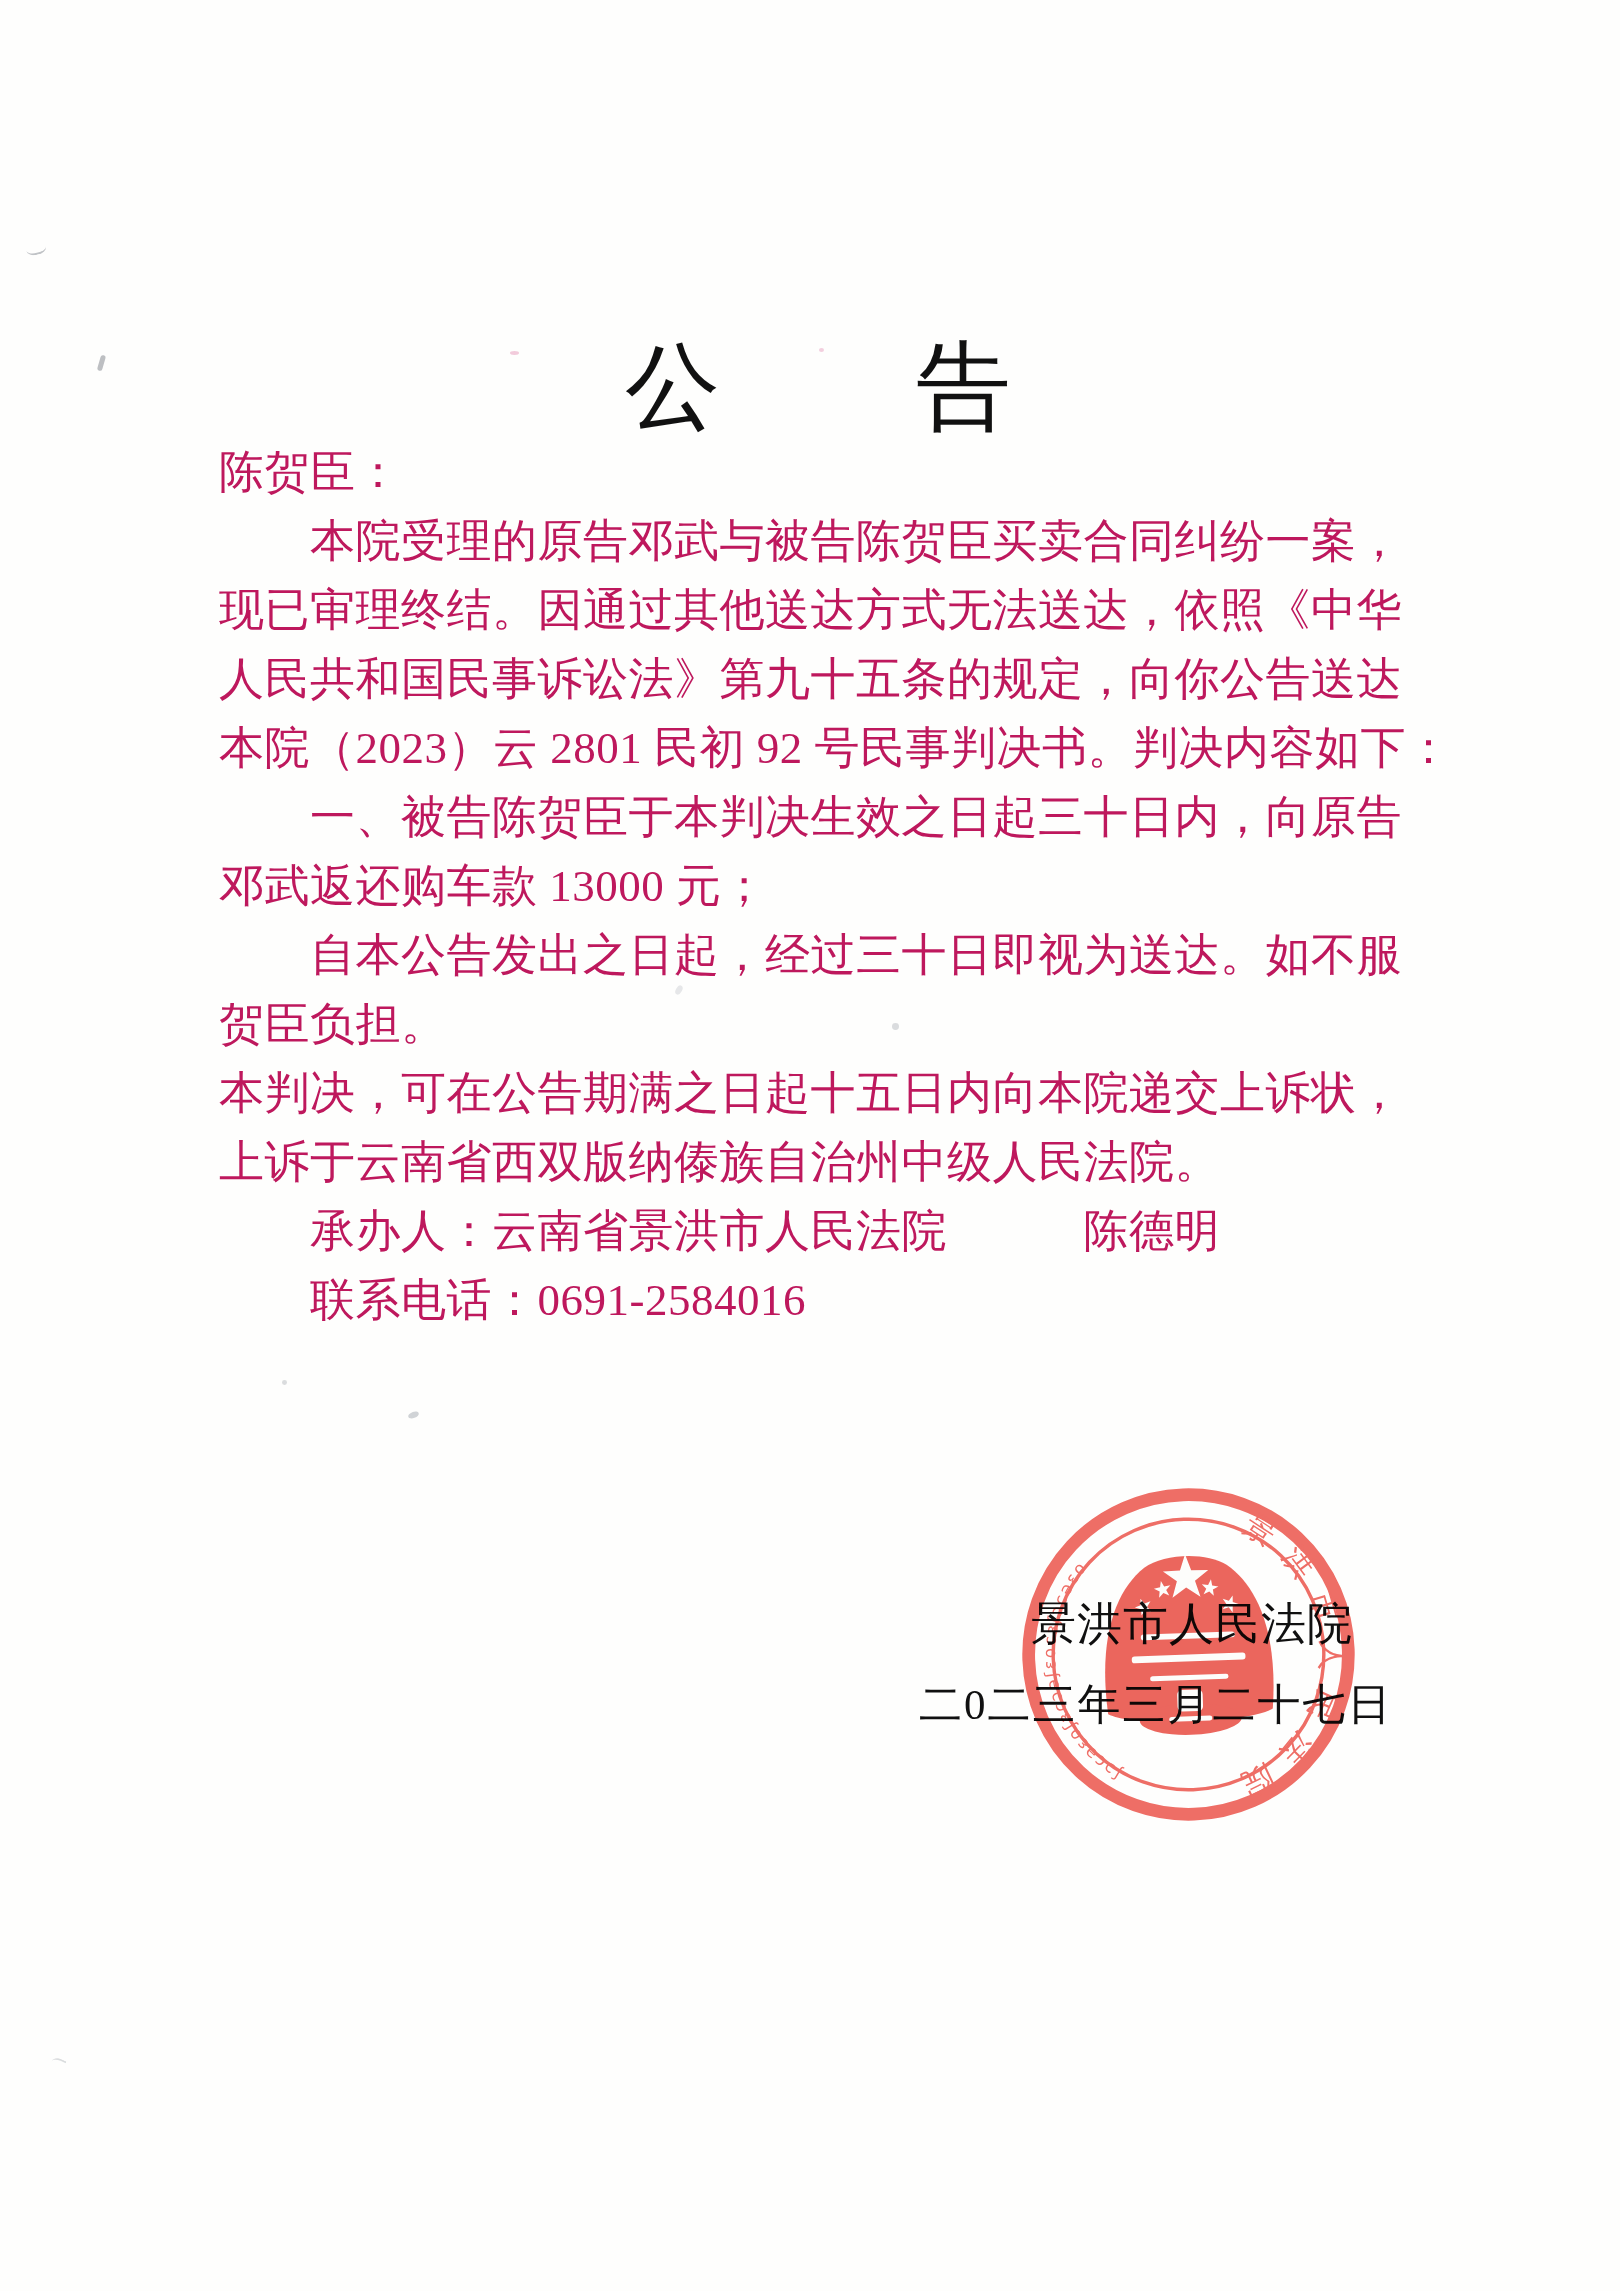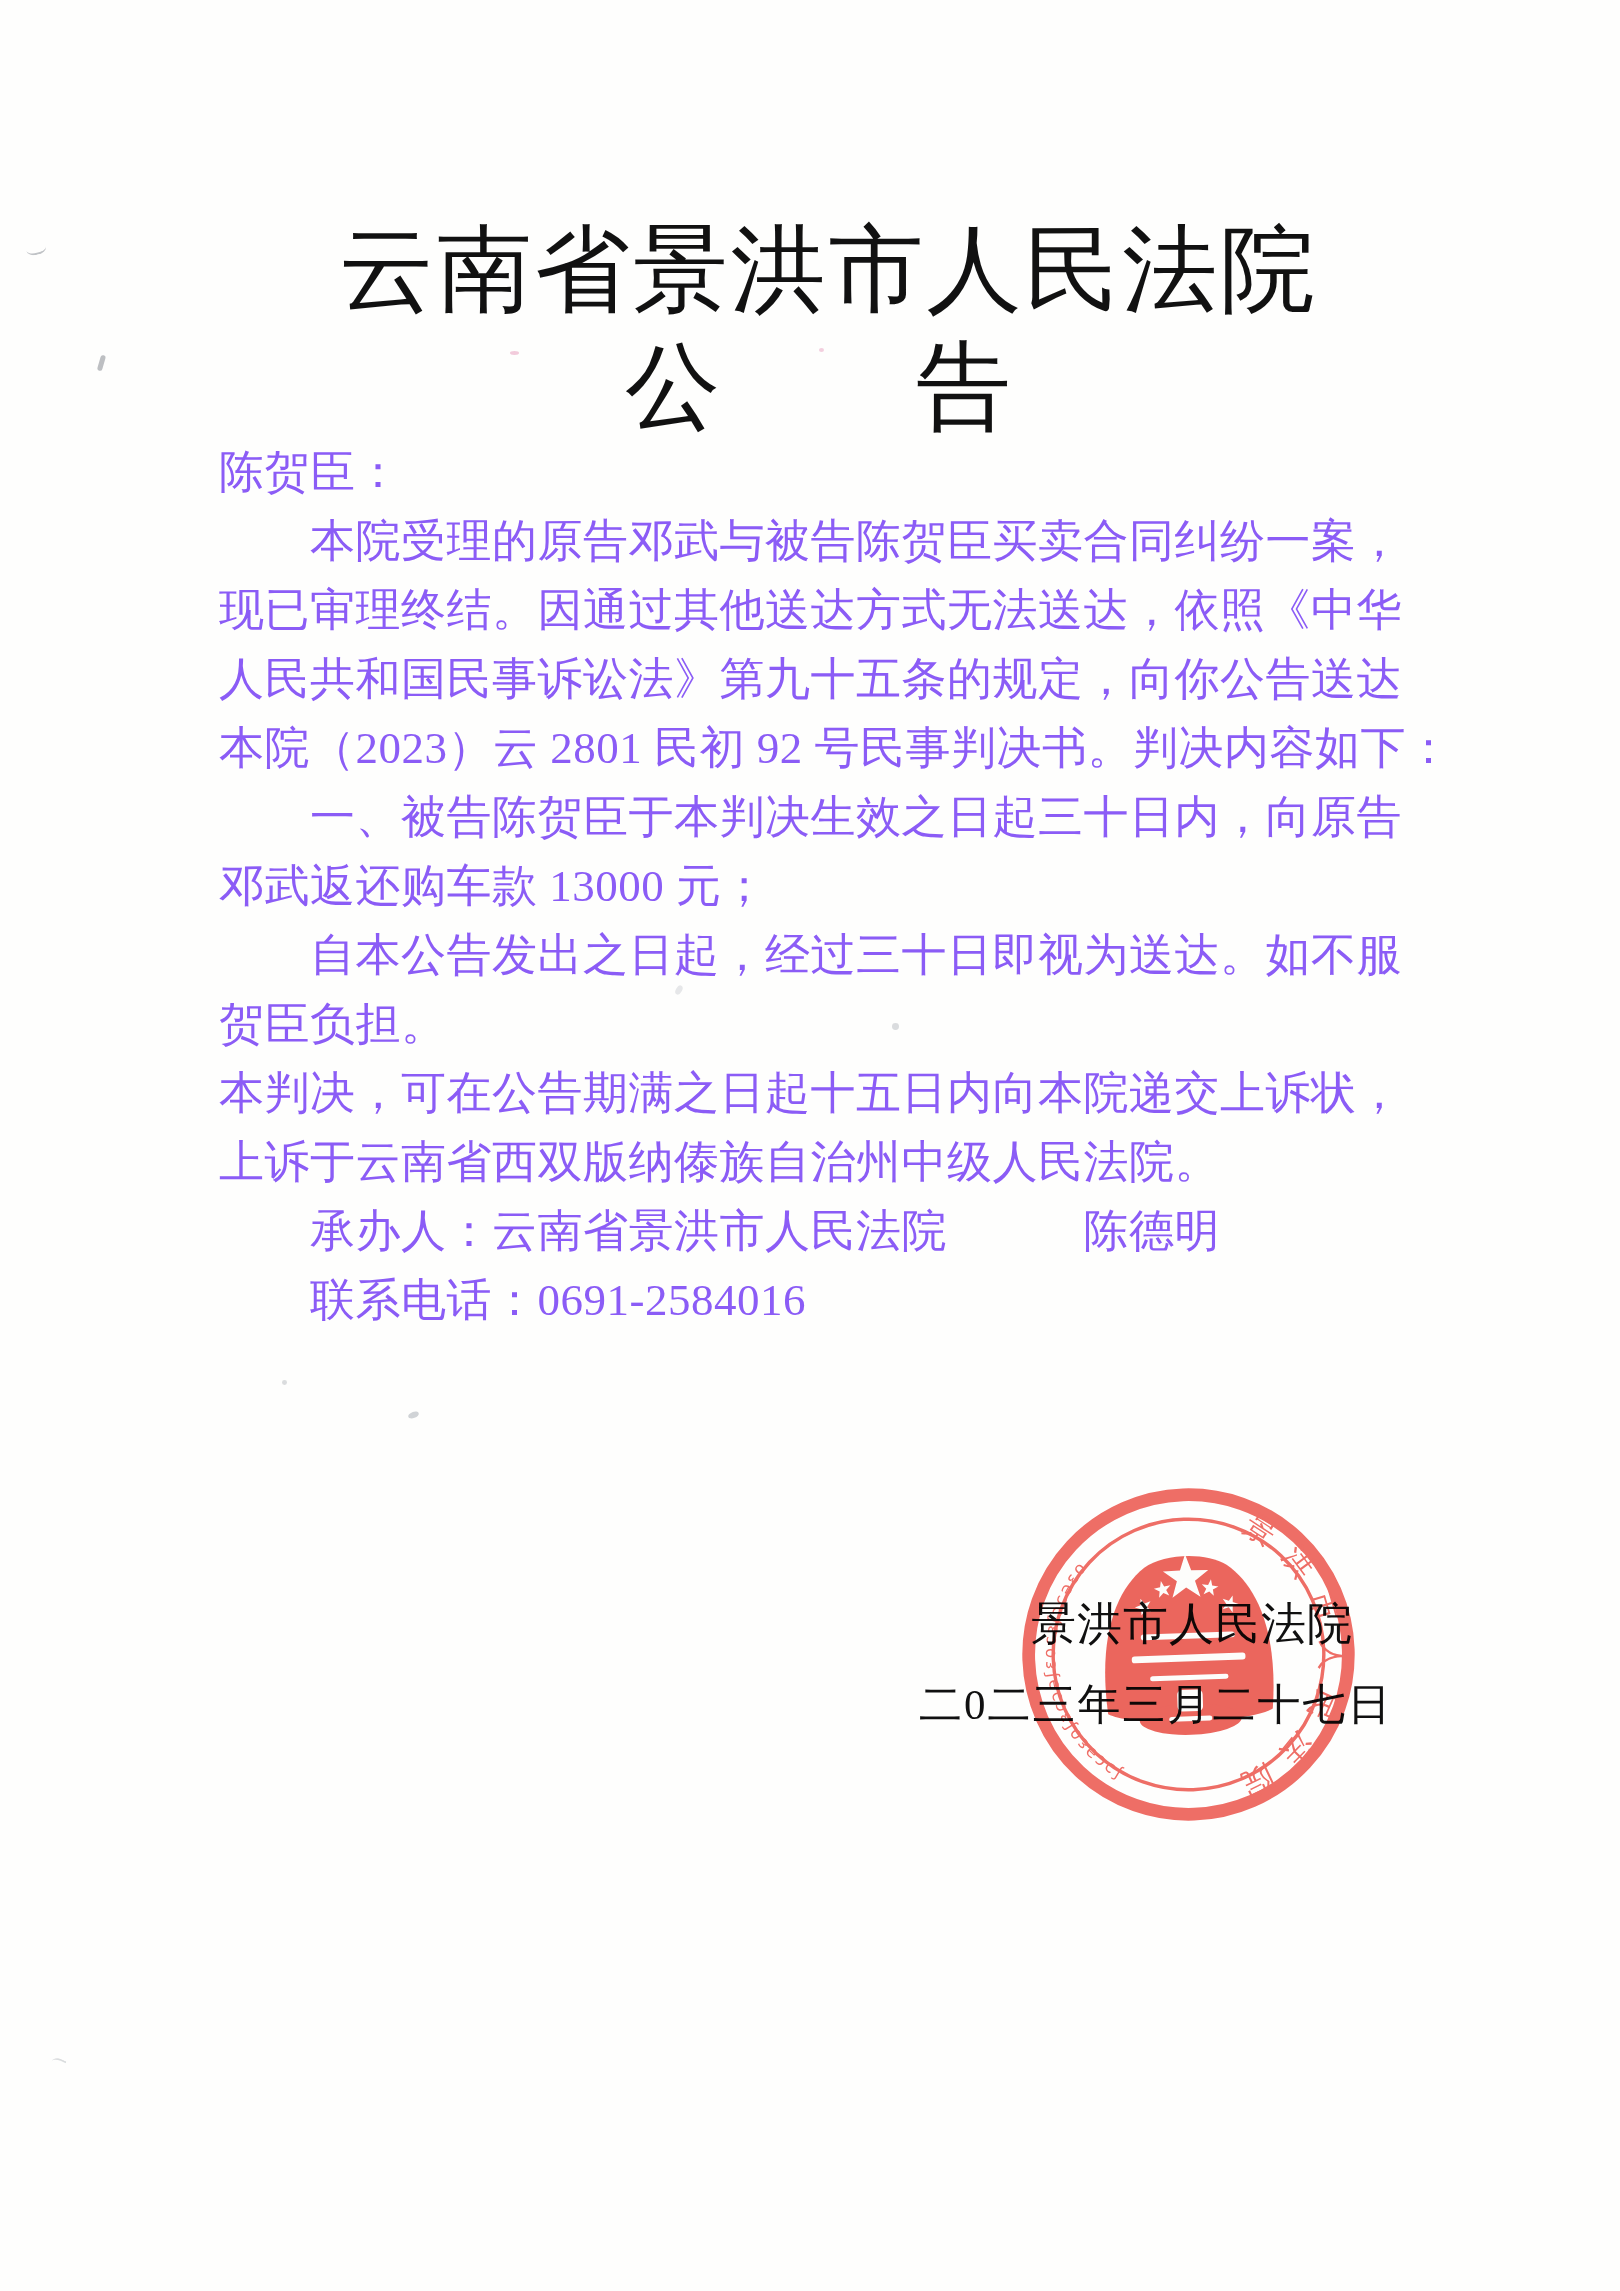--- a/index.html
+++ b/index.html
@@ -23,21 +23,21 @@
   .doc-subtitle{
     position:absolute;top:335px;left:0;width:100%;
     text-align:center;padding-left:18px;box-sizing:border-box;
     font-size:95px;line-height:1.1;font-weight:500;
     letter-spacing:2px;color:#111;
     white-space:pre;
   }
   
   .doc-body{
     position:absolute;left:219px;top:438px;width:1264px;
-    font-size:45px;line-height:69px;color:#8b5cf6;
+    font-size:45px;line-height:69px;color:#be185d;
   }
   .doc-body .line{
     height:69px;white-space:pre;letter-spacing:0.5px;
   }
   
   .sig-court{
     position:absolute;left:1031px;top:1594px;
     font-size:45px;letter-spacing:1px;color:#101010;white-space:pre;
   }
   .sig-date{
@@ -70,21 +70,20 @@
   <span class="mark m1"></span>
   <span class="mark m2"></span>
   <span class="mark m3"></span>
   <span class="mark m4"></span>
   <span class="mark m5"></span>
   <span class="mark m6"></span>
   <span class="mark m7"></span>
   <span class="mark m8"></span>
   <span class="mark m9"></span>
 
-  <div class="doc-title">云南省景洪市人民法院</div>
   <div class="doc-subtitle">公　　告</div>
 
   <div class="doc-body">
 
       <div class="line">陈贺臣：</div>
 
       <div class="line">　　本院受理的原告邓武与被告陈贺臣买卖合同纠纷一案，</div>
 
       <div class="line">现已审理终结。因通过其他送达方式无法送达，依照《中华</div>
 

